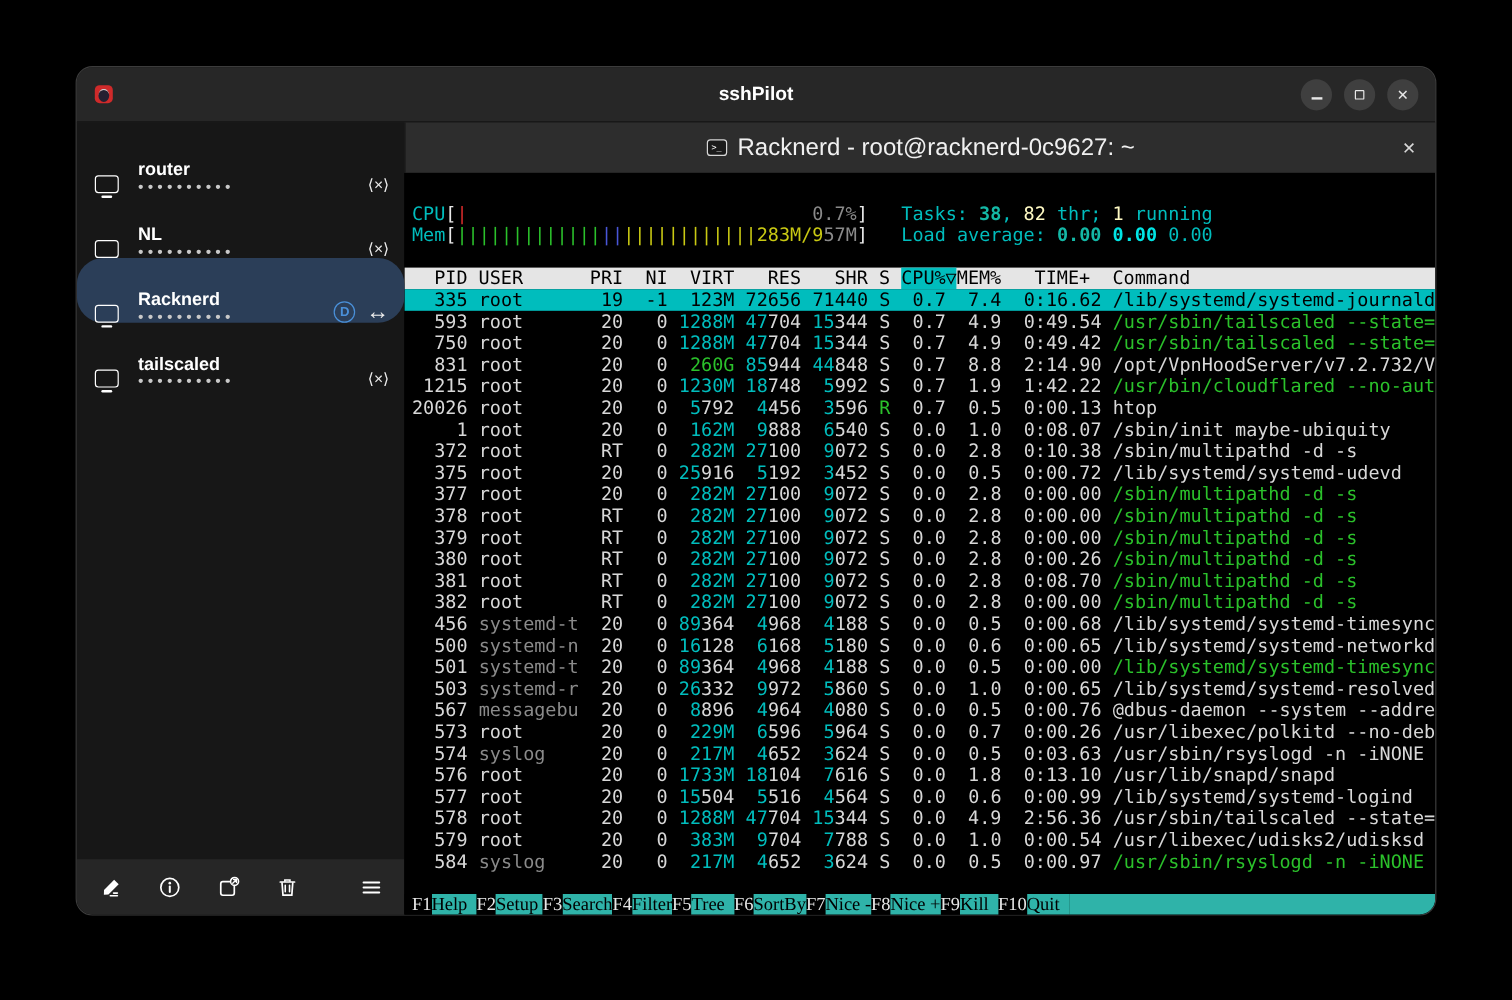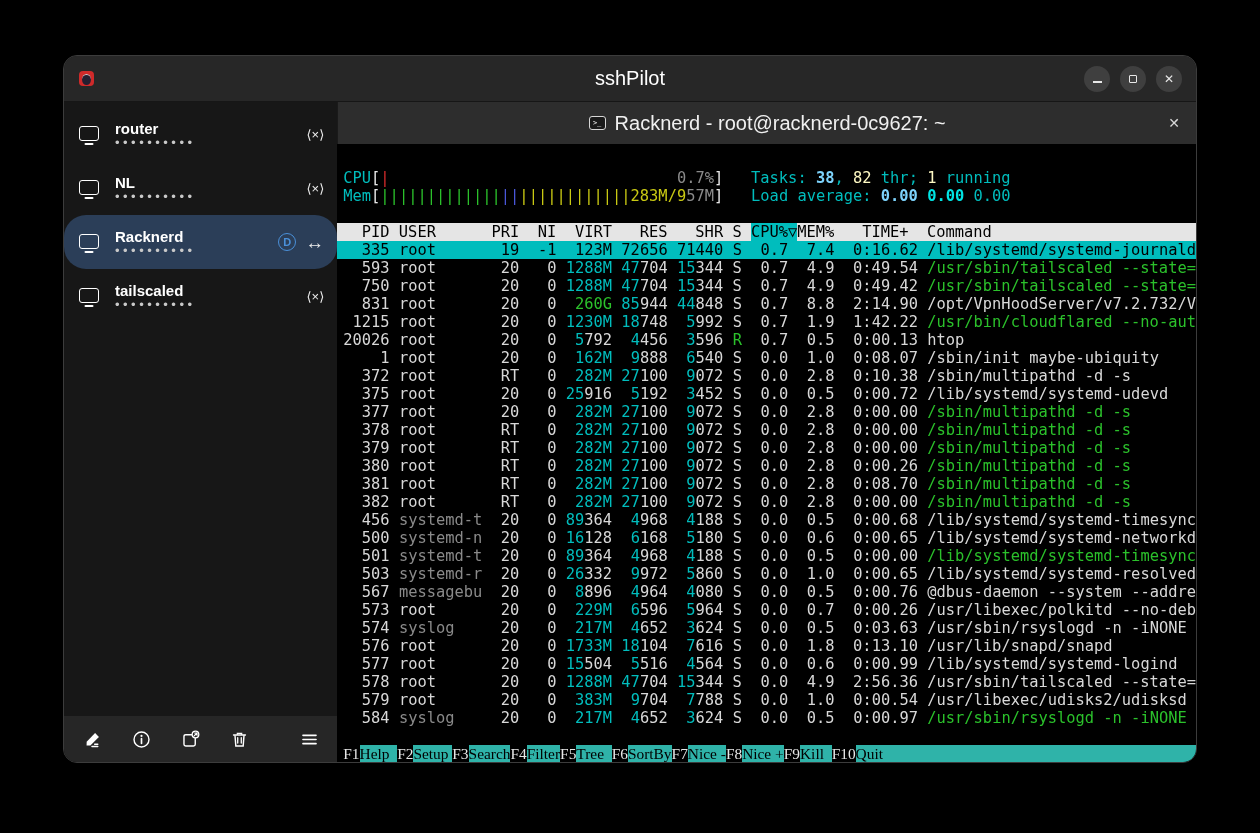--- a/index.html
+++ b/index.html
@@ -11,42 +11,42 @@
     border:1px solid #3c3c3c;box-shadow:0 18px 60px rgba(0,0,0,.85);}
 
   
   .titlebar{height:46px;background:#272727;display:flex;align-items:center;
     position:relative;border-bottom:1px solid #161616;}
   .appicon{width:15px;height:15px;background:#cf2a2a;border-radius:4px;margin-left:15px;
     position:relative;}
   .appicon:after{content:"";position:absolute;left:3px;top:2.5px;width:9px;height:10px;
     background:#241f31;border-radius:50%;border-top:1px solid #cccccc;}
   .wtitle{position:absolute;left:50%;transform:translateX(-50%);color:#ffffff;
-    font-size:20px;font-weight:normal;}
+    font-size:16px;font-weight:bold;}
   .wbtns{margin-left:auto;display:flex;gap:10px;margin-right:14px;}
   .wbtn{width:26px;height:26px;border-radius:50%;background:#3f3f3f;display:flex;
     align-items:center;justify-content:center;color:#e8e8e8;}
   .ic-min{width:9px;height:2px;background:#e8e8e8;margin-top:6px;}
   .ic-max{width:8px;height:8px;border:1.5px solid #e8e8e8;border-radius:1px;}
   .ic-x{font-size:12px;line-height:1;color:#e8e8e8;}
 
   
   .content{display:flex;height:661px;}
   .sidebar{width:283px;display:flex;flex-direction:column;background:#171717;}
   .main{flex:1;display:flex;flex-direction:column;background:#000;}
 
   
   .sb-header{height:62px;background:#2e2e2e;display:flex;align-items:center;
     padding:0 14px;border-bottom:1px solid #101010;}
   .sb-title{color:#ffffff;font-weight:bold;font-size:16px;}
   .sb-hbtns{margin-left:auto;display:flex;gap:7px;}
   .sb-btn{width:34px;height:34px;border-radius:10px;background:#3e3e3e;display:flex;
     align-items:center;justify-content:center;color:#fff;}
   .conn-list{flex:1;padding-top:5px;background:#171717;}
-  .conn-item{height:54px;display:flex;align-items:center;padding-left:15px;
+  .conn-item{height:54px;display:flex;align-items:flex-end;padding-left:15px;
     position:relative;}
   .conn-item.sel{background:#2b3e58;border-radius:22px;}
   .mon{width:20px;height:15px;border:1.7px solid #fff;border-radius:3px;position:relative;
     margin-right:16px;margin-top:-2px;flex:0 0 auto;}
   .mon:after{content:"";position:absolute;left:50%;transform:translateX(-50%);bottom:-5px;
     width:9px;height:2px;background:#fff;border-radius:1px;}
   .conn-name{color:#ffffff;font-weight:bold;font-size:15px;line-height:17px;}
   .conn-dots{color:#c9c9c9;font-size:13px;letter-spacing:3.5px;line-height:10px;
     margin-top:1px;}
   .conn-right{position:absolute;right:13px;display:flex;align-items:center;gap:9px;}
@@ -73,21 +73,21 @@
   
   .terminal{flex:1;background:#000;padding-top:25px;
     font-family:"DejaVu Sans Mono",monospace;font-size:15.4px;line-height:18px;
     overflow:hidden;display:flex;flex-direction:column;}
   .tl{height:18px;white-space:pre;padding-left:6px;}
   .tl-hdr{background:#e5e5e5;color:#000;}
   .hdr-sort{background:#00bdbd;}
   .tl-sel{background:#00bdbd;}
   .tl-sel span{color:#000 !important;font-weight:normal !important;}
   .c-cy{color:#00bdbd} .c-bcy{color:#00e5e5;font-weight:bold}
-  .c-wh{color:#d8d8d8} .c-bwh{color:#7dd3fc;font-weight:bold}
+  .c-wh{color:#d8d8d8} .c-bwh{color:#14b8a6;font-weight:bold}
   .c-gr{color:#2bc12b} .c-bgr{color:#fef9c3;font-weight:normal}
   .c-gy{color:#8a8a8a} .c-ye{color:#c9c913}
   .c-rd{color:#d62b2b} .c-bl{color:#4956d8} .c-br{color:#e8e8e8}
   .fnbar{display:flex;height:18px;background:#000;white-space:pre;margin-top:auto;
     font-family:Liberation Serif, serif;font-size:15.4px;line-height:18px;
     padding-left:6px;}
   .fnk{color:#e8e8e8;}
   .fnl{background:#2fb3a9;color:#000;}
   .fnfill{flex:1;background:#2fb3a9;}
   svg{display:block;}

